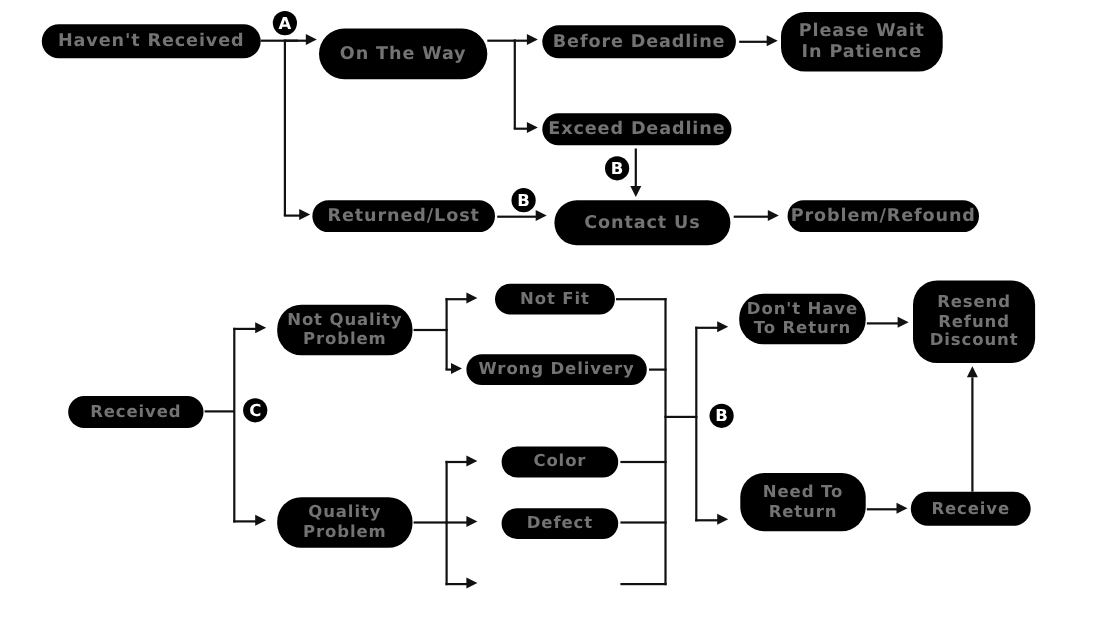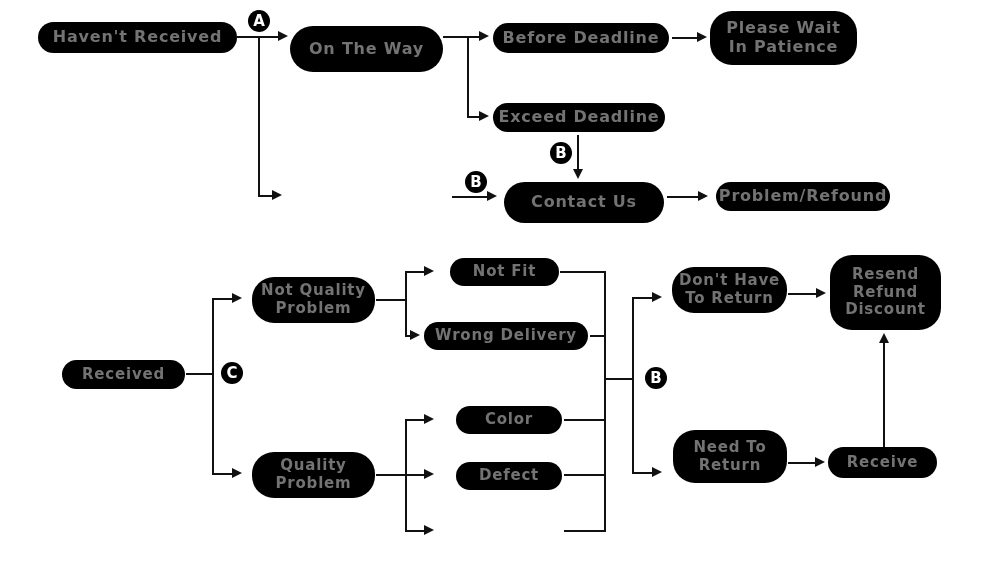--- a/index.html
+++ b/index.html
@@ -113,20 +113,21 @@
 
   <div class="node rect" style="left:710px; top:11px; width:147px; height:54px; font-size:16px;">Please Wait
 In Patience</div>
 
   <div class="node pill" style="left:493px; top:103px; width:172px; height:29px; font-size:16px;">Exceed Deadline</div>
 
   <div class="vline" style="left:577px; top:135px; height:36px;"></div>
   <div class="arrowhead arrow-down" style="left:573px; top:169px;"></div>
   <div class="badge" style="left:550px; top:142px; width:22px; height:22px;">B</div>
 
+  <div class="node pill" style="left:284px; top:182px; width:166px; height:29px; font-size:16px;">Returned/Lost</div>
 
   <div class="hline" style="left:452px; top:196px; width:36px;"></div>
   <div class="arrowhead arrow-right" style="left:487px; top:191px;"></div>
   <div class="badge" style="left:465px; top:171px; width:22px; height:22px;">B</div>
 
   <div class="node pill" style="left:504px; top:182px; width:160px; height:41px; font-size:16px;">Contact Us</div>
 
   <div class="hline" style="left:667px; top:196px; width:32px;"></div>
   <div class="arrowhead arrow-right" style="left:698px; top:191px;"></div>
 

